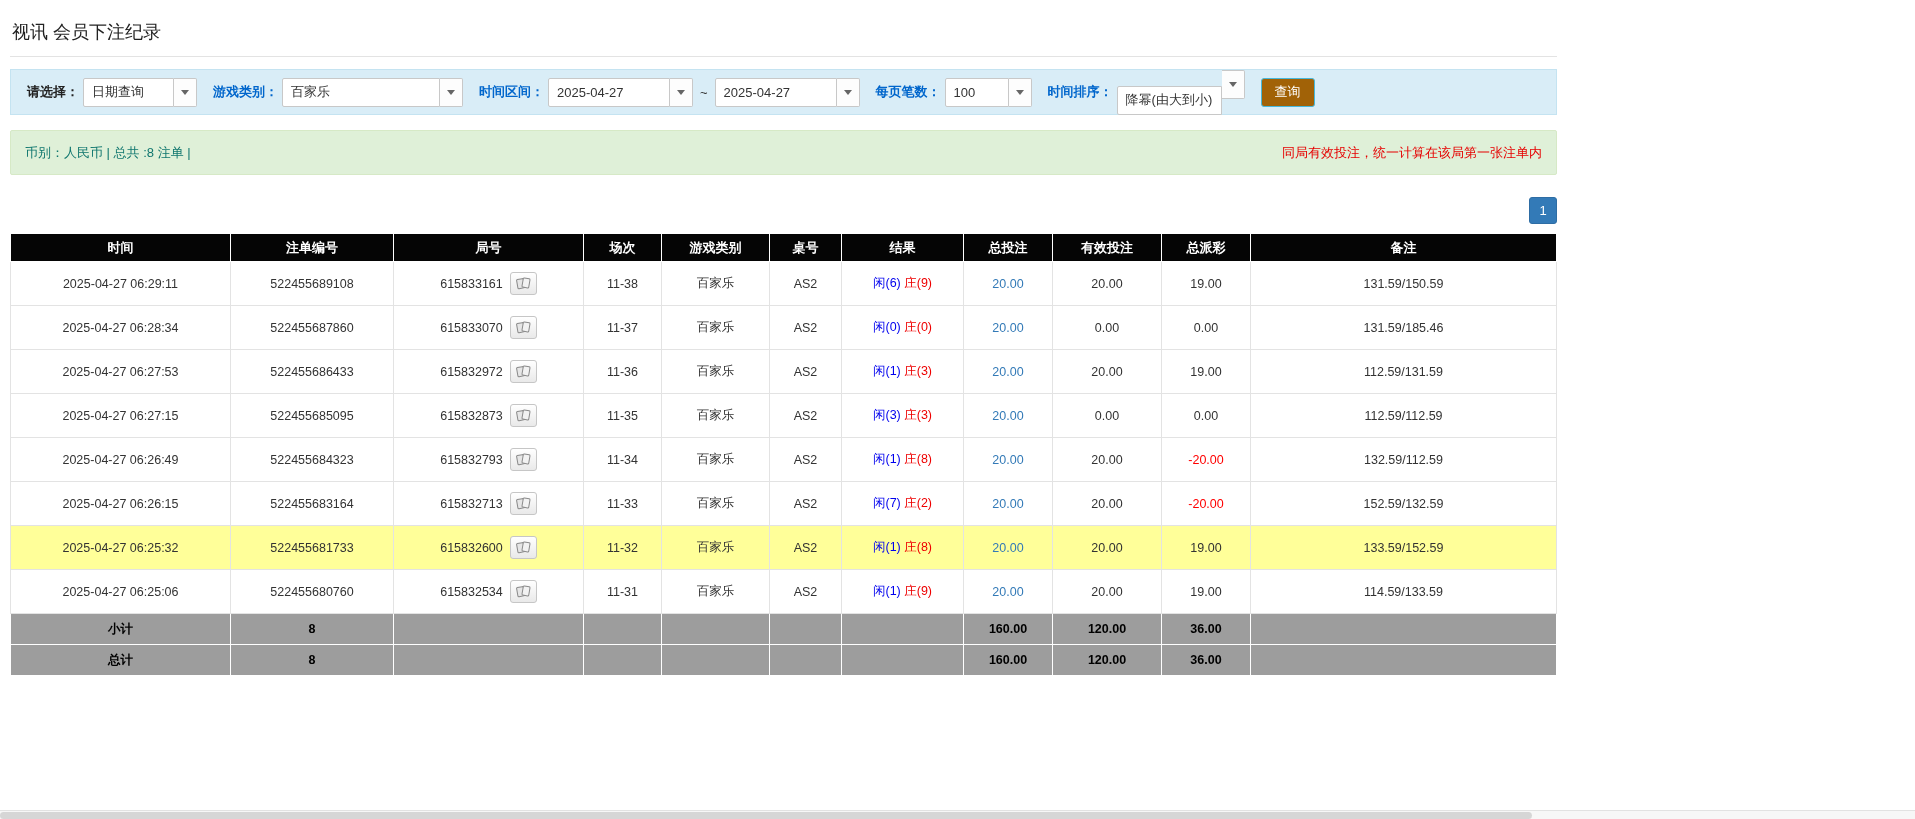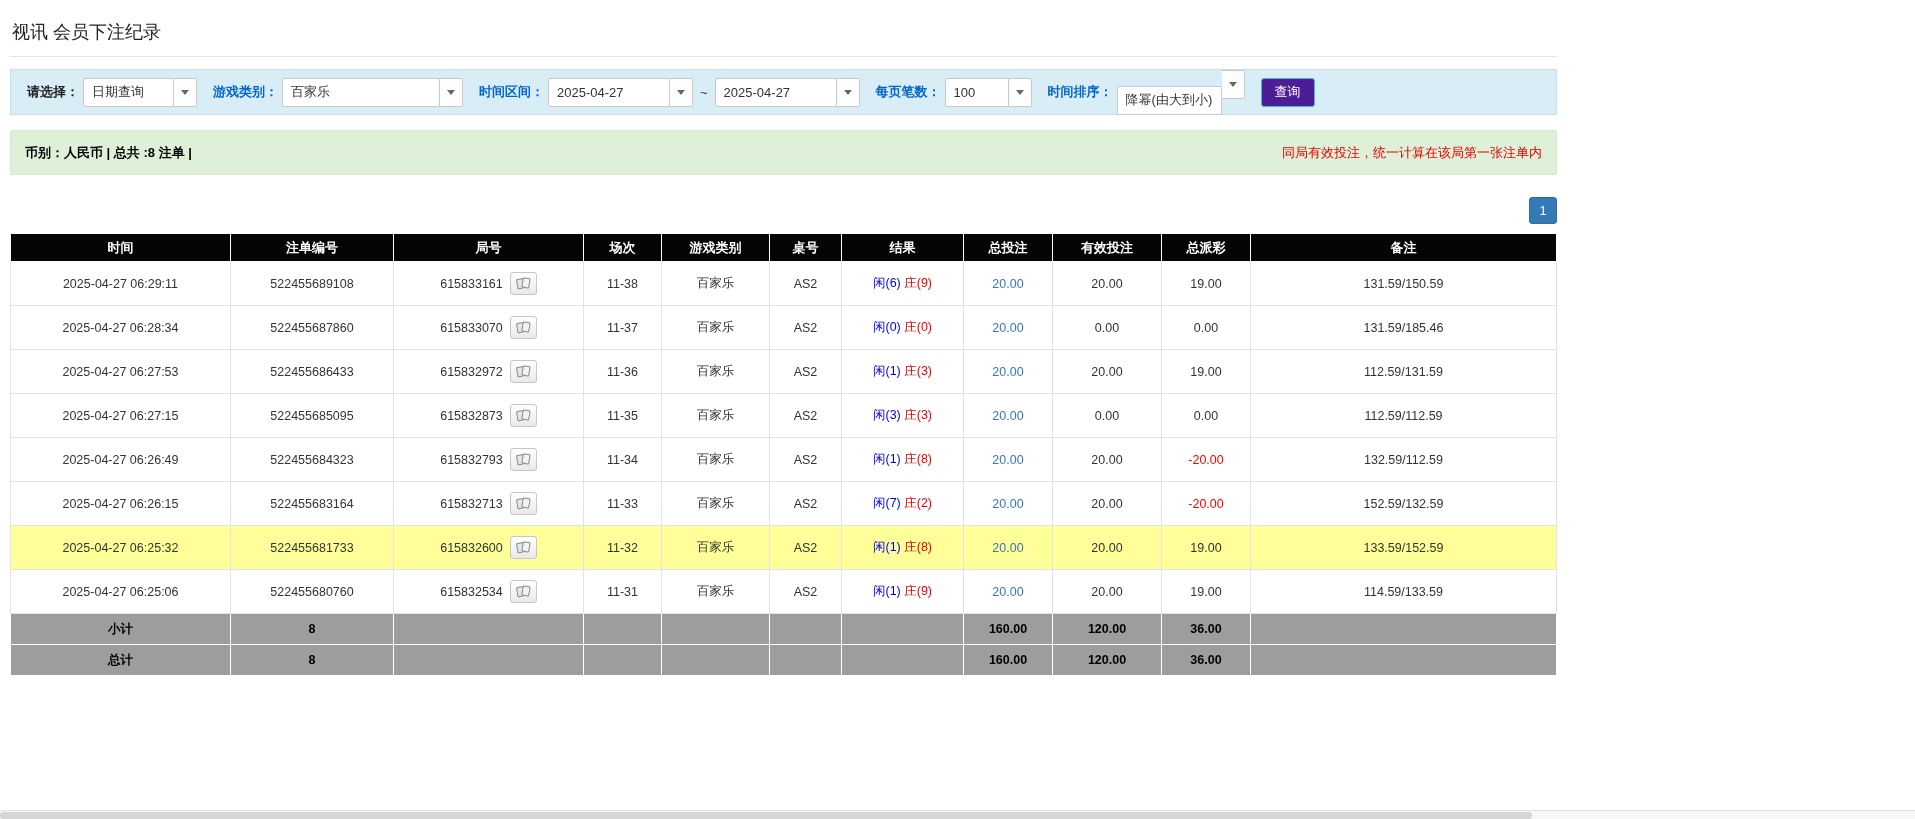--- a/index.html
+++ b/index.html
@@ -63,42 +63,42 @@
     border-left: 4px solid transparent;
     border-right: 4px solid transparent;
     border-top: 5px solid #666;
     display: inline-block;
   }
   .range-sep { margin: 0 7px; color: #333; }
   .search-btn {
     margin-left: 16px;
     height: 29px;
     padding: 0 13px;
-    background: #4c1d95;
+    background: #a16207;
     border: 1px solid #46b8da;
     border-radius: 3px;
     color: #fff;
     font-size: 13px;
     cursor: pointer;
     font-family: "Liberation Sans", "DejaVu Sans", sans-serif;
   }
 
   
   .summary-bar {
     margin-top: 15px;
     background: #dff0d8;
     border: 1px solid #d6e9c6;
     border-radius: 2px;
     padding: 0 14px;
     height: 45px;
     display: flex;
     align-items: center;
     justify-content: space-between;
   }
-  .summary-left { color: #000000; font-size: 13px; font-weight: bold; }
+  .summary-left { color: #0f766e; font-size: 13px; }
   .summary-right { color: #e60000; font-size: 13px; }
 
   
   .pagination-row { display: flex; justify-content: flex-end; margin: 22px 0 9px 0; }
   .page-btn {
     min-width: 28px;
     height: 27px;
     background: #337ab7;
     border: 1px solid #2e6da4;
     border-radius: 3px;

